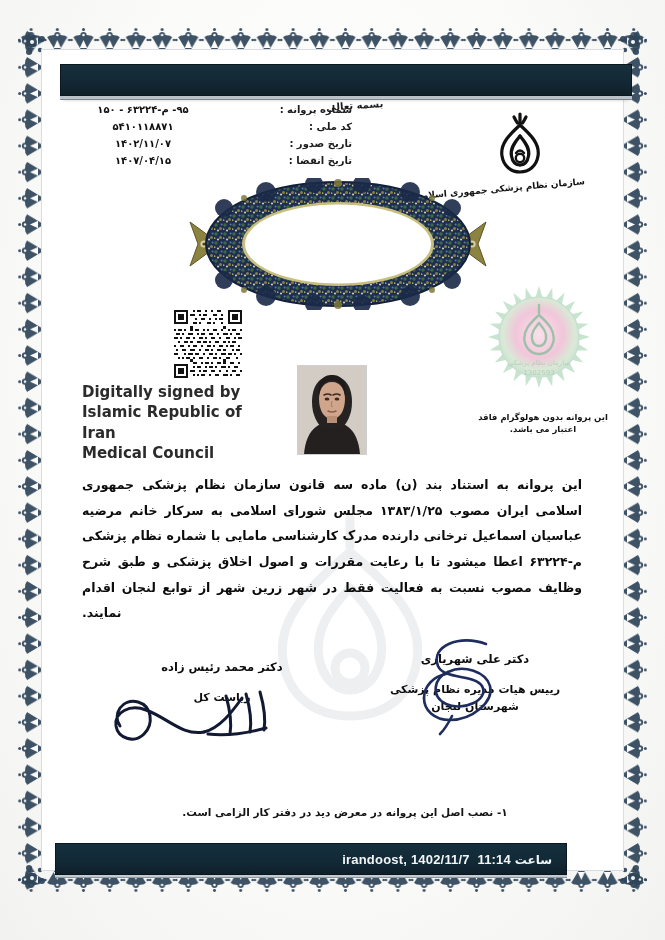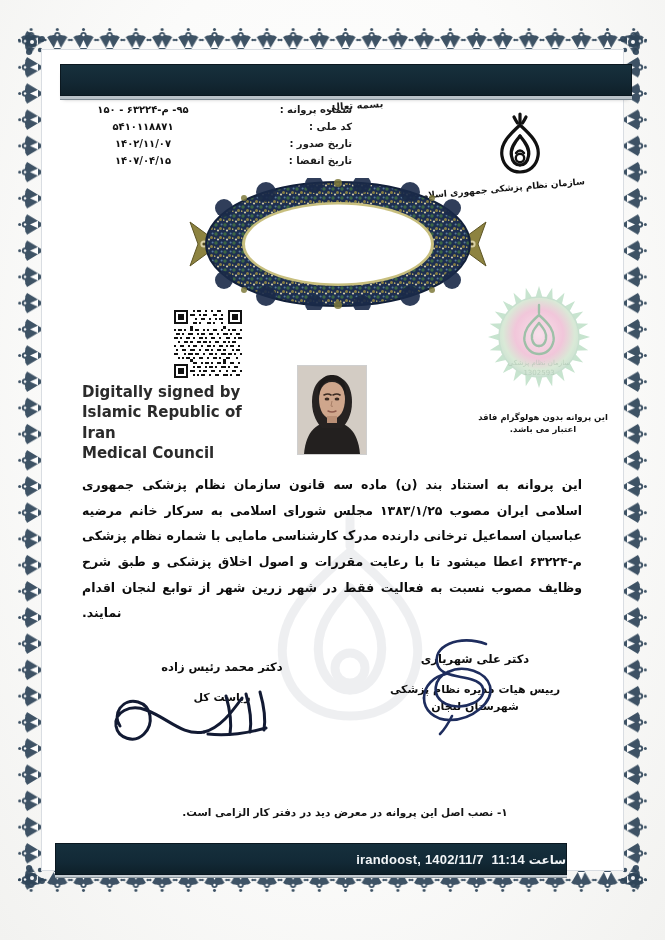--- a/index.html
+++ b/index.html
@@ -122,21 +122,21 @@
   
   .statusbar{
     position:absolute;left:55px;top:843px;width:510px;height:30px;
     background:linear-gradient(180deg,#16303d 0%,#122936 60%,#0e2029 100%);
     border:1px solid #0a1720;
     box-shadow:0 2px 0 0 #c3cbd1, 0 3px 0 0 #8b969d;
     display:flex;align-items:center;
   }
   .statusbar .txt{
     direction:ltr;color:#f2f5f7;font-size:13px;font-weight:600;
-    padding-right:0;white-space:nowrap;letter-spacing:.2px;
+    padding-right:14px;white-space:nowrap;letter-spacing:.2px;
     font-family:"Liberation Sans",sans-serif;
   }
   .statusbar .fa{font-family:"DejaVu Sans",sans-serif;font-size:12px;}
 </style>
 </head>
 <body>
 
 <div id="page">
 
   <div class="frame">

